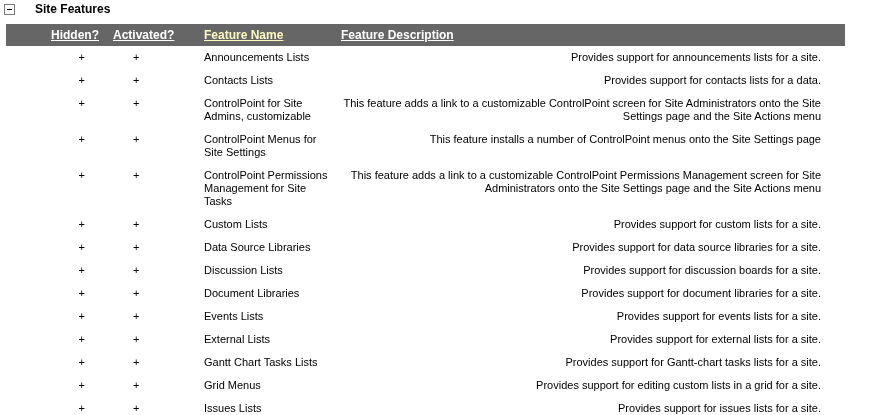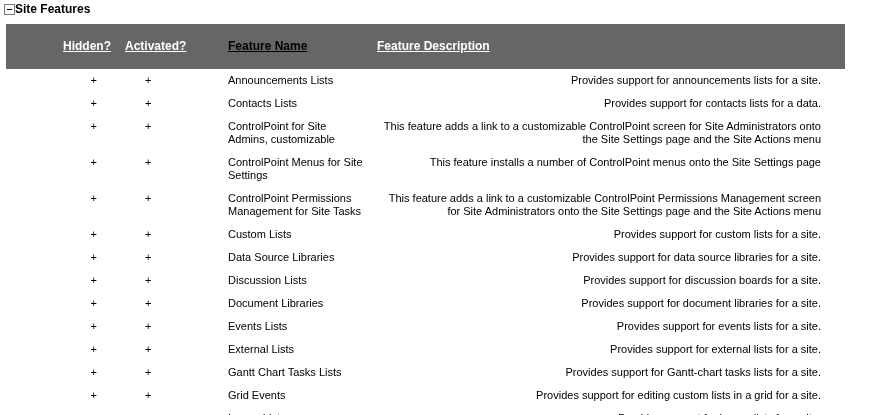--- a/index.html
+++ b/index.html
@@ -14,21 +14,21 @@
     overflow: hidden;
     position: relative;
     color: #000000;
   }
   .title-row {
     position: absolute;
     left: 4px;
     top: 2px;
     display: flex;
     align-items: center;
-    gap: 0;
+    gap: 20px;
     height: 14px;
   }
   .collapse-box {
     width: 11px;
     height: 11px;
     box-sizing: border-box;
     border: 1px solid #7a7a7a;
     background: #ffffff;
     display: flex;
     align-items: center;
@@ -59,21 +59,21 @@
     background: #666666;
     height: 22px;
   }
   th {
     color: #ffffff;
     font-size: 12px;
     font-weight: bold;
     text-decoration: underline;
     white-space: nowrap;
     vertical-align: middle;
-    padding: 16px;
+    padding: 4px;
     cursor: pointer;
   }
   th.h-hidden    { width: 89px;  text-align: right; padding-right: 8px; }
   th.h-activated { width: 85px;  text-align: left;  padding-left: 6px; }
   th.h-name      { width: 130px; text-align: left;  padding-left: 2px; }
   th.h-desc      { text-align: left; padding-left: 3px; margin-left: 46px; }
   td {
     vertical-align: top;
     padding-top: 5px;
     padding-bottom: 5px;
@@ -91,21 +91,21 @@
       <span class="minus"></span>
     </span>
   <span class="section-title">Site Features</span>
 </div>
 
 <table class="features">
   <thead>
     <tr style="background: rgb(102, 102, 102);">
       <th class="h-hidden" style="color: rgb(255, 255, 255);">Hidden?</th>
       <th class="h-activated" style="color: rgb(255, 255, 255);">Activated?</th>
-      <th class="h-name" style="color: #000000;">Feature Name</th>
+      <th class="h-name" style="color: #fef9c3;">Feature Name</th>
       <th class="h-desc" style="color: rgb(255, 255, 255);">Feature Description</th>
     </tr>
   </thead>
   <tbody>
   <tr>
     <td class="c-hidden">+</td>
     <td class="c-activated">+</td>
     <td class="c-name">Announcements Lists</td>
     <td class="c-desc">Provides support for announcements lists for a site.</td>
   </tr>
@@ -183,21 +183,21 @@
   <tr>
     <td class="c-hidden">+</td>
     <td class="c-activated">+</td>
     <td class="c-name">Gantt Chart Tasks Lists</td>
     <td class="c-desc">Provides support for Gantt-chart tasks lists for a site.</td>
   </tr>
 
   <tr>
     <td class="c-hidden">+</td>
     <td class="c-activated">+</td>
-    <td class="c-name">Grid Events</td>
+    <td class="c-name">Grid Menus</td>
     <td class="c-desc">Provides support for editing custom lists in a grid for a site.</td>
   </tr>
 
   <tr>
     <td class="c-hidden">+</td>
     <td class="c-activated">+</td>
     <td class="c-name">Issues Lists</td>
     <td class="c-desc">Provides support for issues lists for a site.</td>
   </tr>
 </tbody>

